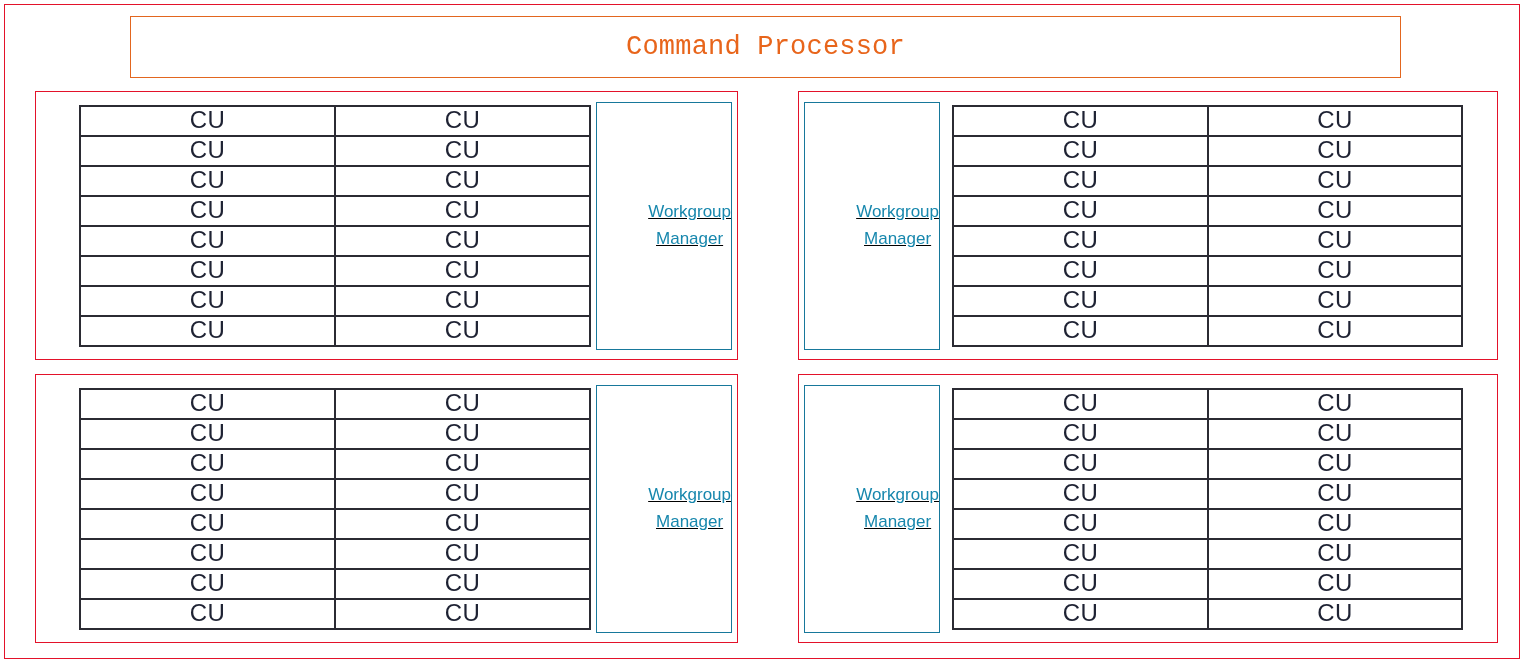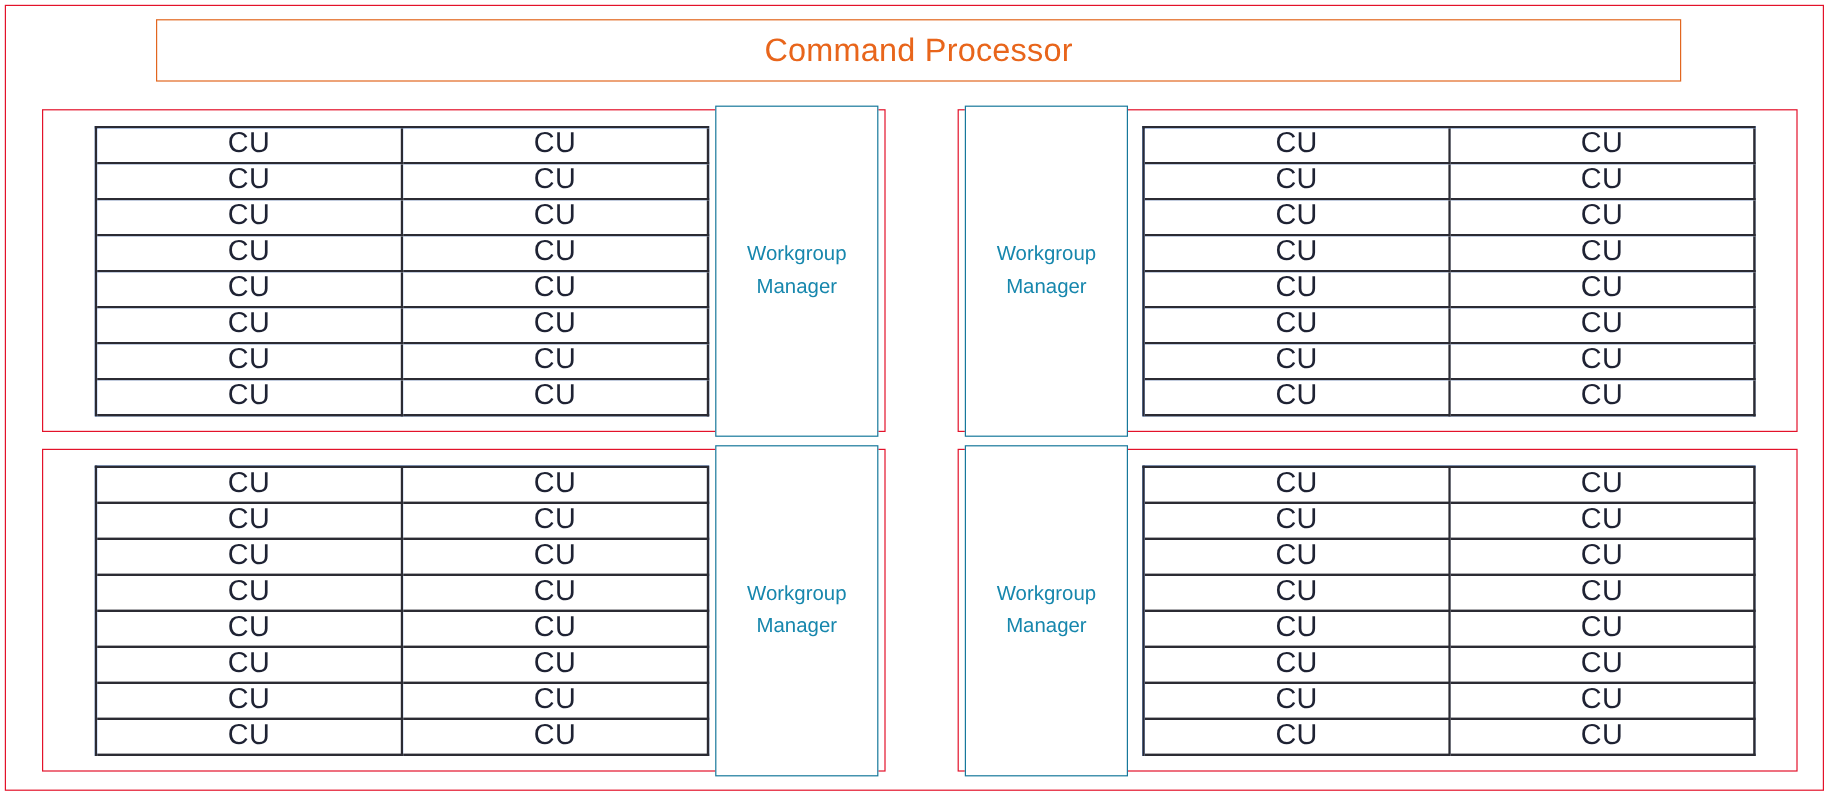--- a/index.html
+++ b/index.html
@@ -25,27 +25,28 @@
     border: 1.6px solid #E3122A;
     background: #ffffff;
   }
 
   
   #command-processor {
     position: absolute;
     left: 125px;
     top: 11px;
     width: 1271px;
-    height: 52px;
+    height: 62px;
     box-sizing: border-box;
     border: 1.6px solid #E2661F;
     background: #ffffff;
     display: flex;
     align-items: center;
     justify-content: center;
+    font-family: Liberation Mono, monospace;
   }
   #command-processor .cp-label {
     color: #E8651B;
     font-size: 27px;
     line-height: 1;
     letter-spacing: 0.2px;
     white-space: nowrap;
   }
 
   
@@ -96,27 +97,28 @@
     font-size: 24px;
     line-height: 1;
     letter-spacing: 0.3px;
     transform: translateY(-1px);
   }
 
   
   .wgm-box {
     box-sizing: border-box;
     width: 136px;
-    height: 276px;
+    height: 248px;
     border: 1.6px solid #17789B;
     background: #ffffff;
     display: flex;
     align-items: center;
-    justify-content: center;
+    justify-content: flex-end;
     text-align: center;
+    text-decoration: underline;
   }
   .se-panel .wm-right .wgm-box { margin-left: 5px; }
   .se-panel .wm-left  .wgm-box { margin-left: 5px; margin-right: 5px; }
 
   .wgm-box .wgm-label {
     color: #1787AD;
     font-size: 17px;
     line-height: 1.55;
     white-space: pre-line;
   }

